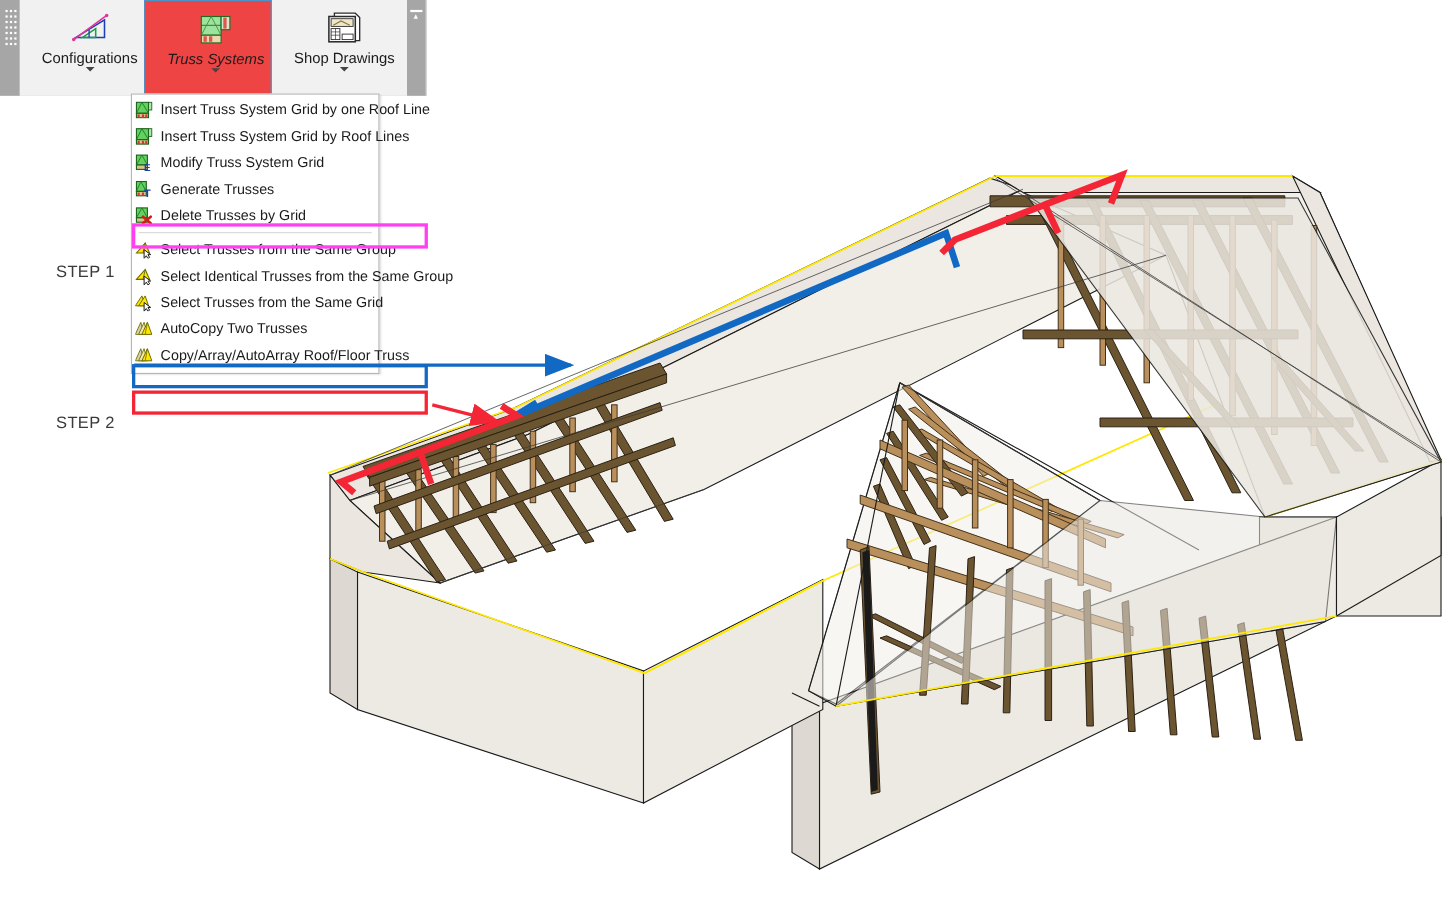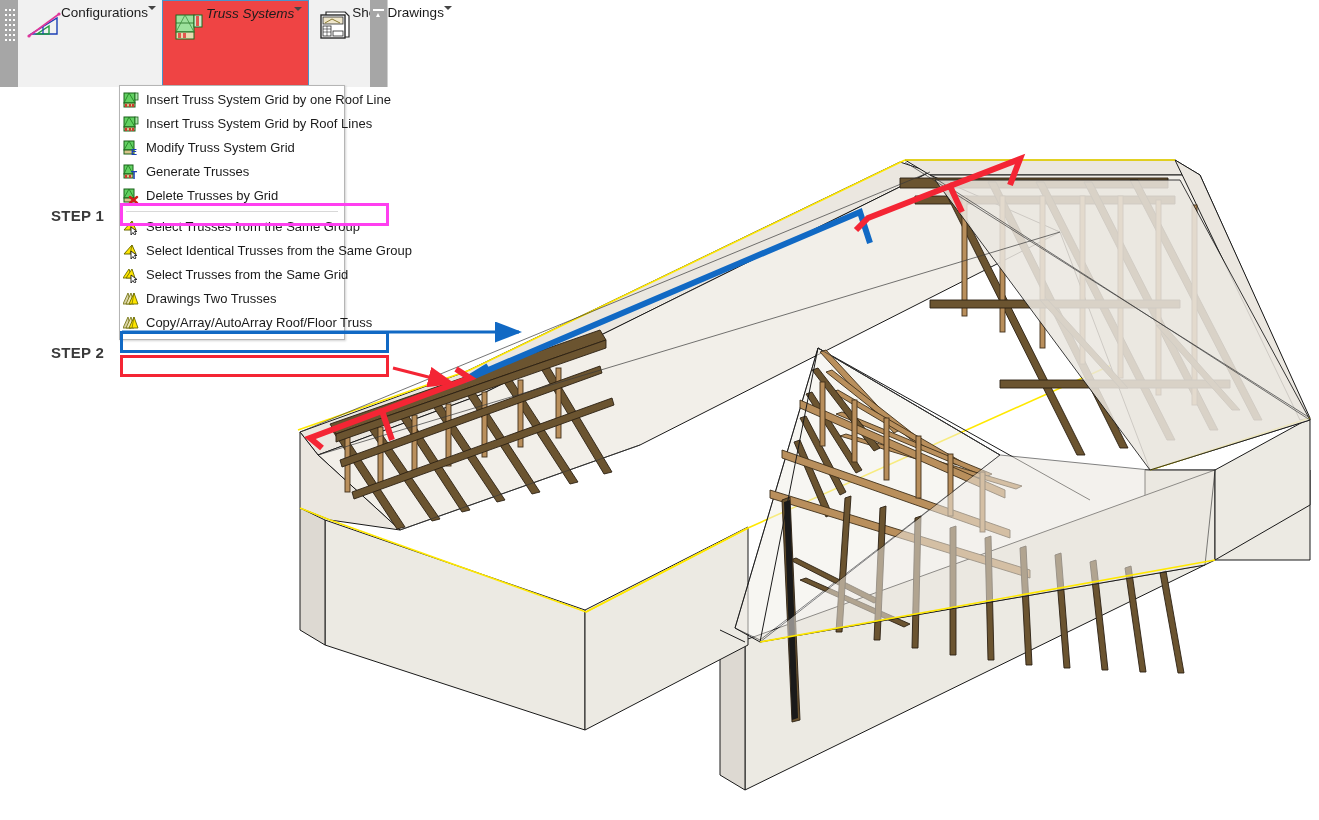--- a/index.html
+++ b/index.html
@@ -69,24 +69,24 @@
     position: absolute;
     left: 18px; top: 0;
     width: 353px; height: 87px;
     background: #f1f1f1;
     display: flex;
     align-items: flex-start;
   }
   .rb-btn {
     position: relative;
     height: 86px;
-    padding: 5px 6px 0 9px;
+    padding: 5px 6px 0 20px;
     display: flex;
-    flex-direction: row;
-    align-items: flex-start;
+    flex-direction: column;
+    align-items: center;
     cursor: default;
   }
   .rb-btn.active {
     background: #ef4444;
     border: 1px solid #4b93c9;
     border-bottom: none;
     height: 87px;
     font-style: italic;
   }
   .rb-ico {
@@ -163,24 +163,25 @@
   #hl-red-item {
     left: 120px; top: 355px;
     width: 269px; height: 22px;
     border: 3px solid #f42534;
   }
 
   
   .step-lbl {
     position: absolute;
     font-size: 15px;
-    font-weight: bold;
+    font-weight: normal;
     color: #3a3a3a;
     letter-spacing: .3px;
     z-index: 35;
+    margin-top: 32px;
   }
   #step1 { left: 51px; top: 207px; }
   #step2 { left: 51px; top: 344px; }
 
   
   #viewport {
     position: absolute;
     left: 0; top: 0;
     width: 1319px; height: 820px;
     z-index: 5;
@@ -627,21 +628,21 @@
 
     <div class="mi">
       <span class="mi-ico">
         <svg width="16" height="16" viewBox="0 0 16 16">
           <polygon points="0,13 5,2 8,13" fill="#d9d2a8" stroke="#6b6b00" stroke-width=".8"></polygon>
           <polygon points="3,13 8,2 11,13" fill="#efe7b4" stroke="#6b6b00" stroke-width=".8"></polygon>
           <polygon points="6,13 11,2 15,13" fill="#ffe500" stroke="#6b6b00" stroke-width=".9"></polygon>
           <line x1="11" y1="2" x2="9" y2="13" stroke="#6b6b00" stroke-width=".7"></line>
         </svg>
       </span>
-      <span class="mi-lbl">Drawings Two Trusses</span>
+      <span class="mi-lbl">AutoCopy Two Trusses</span>
     </div>
 
     <div class="mi">
       <span class="mi-ico">
         <svg width="16" height="16" viewBox="0 0 16 16">
           <polygon points="0,13 5,2 8,13" fill="#d9d2a8" stroke="#6b6b00" stroke-width=".8"></polygon>
           <polygon points="3,13 8,2 11,13" fill="#efe7b4" stroke="#6b6b00" stroke-width=".8"></polygon>
           <polygon points="6,13 11,2 15,13" fill="#ffe500" stroke="#6b6b00" stroke-width=".9"></polygon>
           <line x1="11" y1="2" x2="9" y2="13" stroke="#6b6b00" stroke-width=".7"></line>
         </svg>

